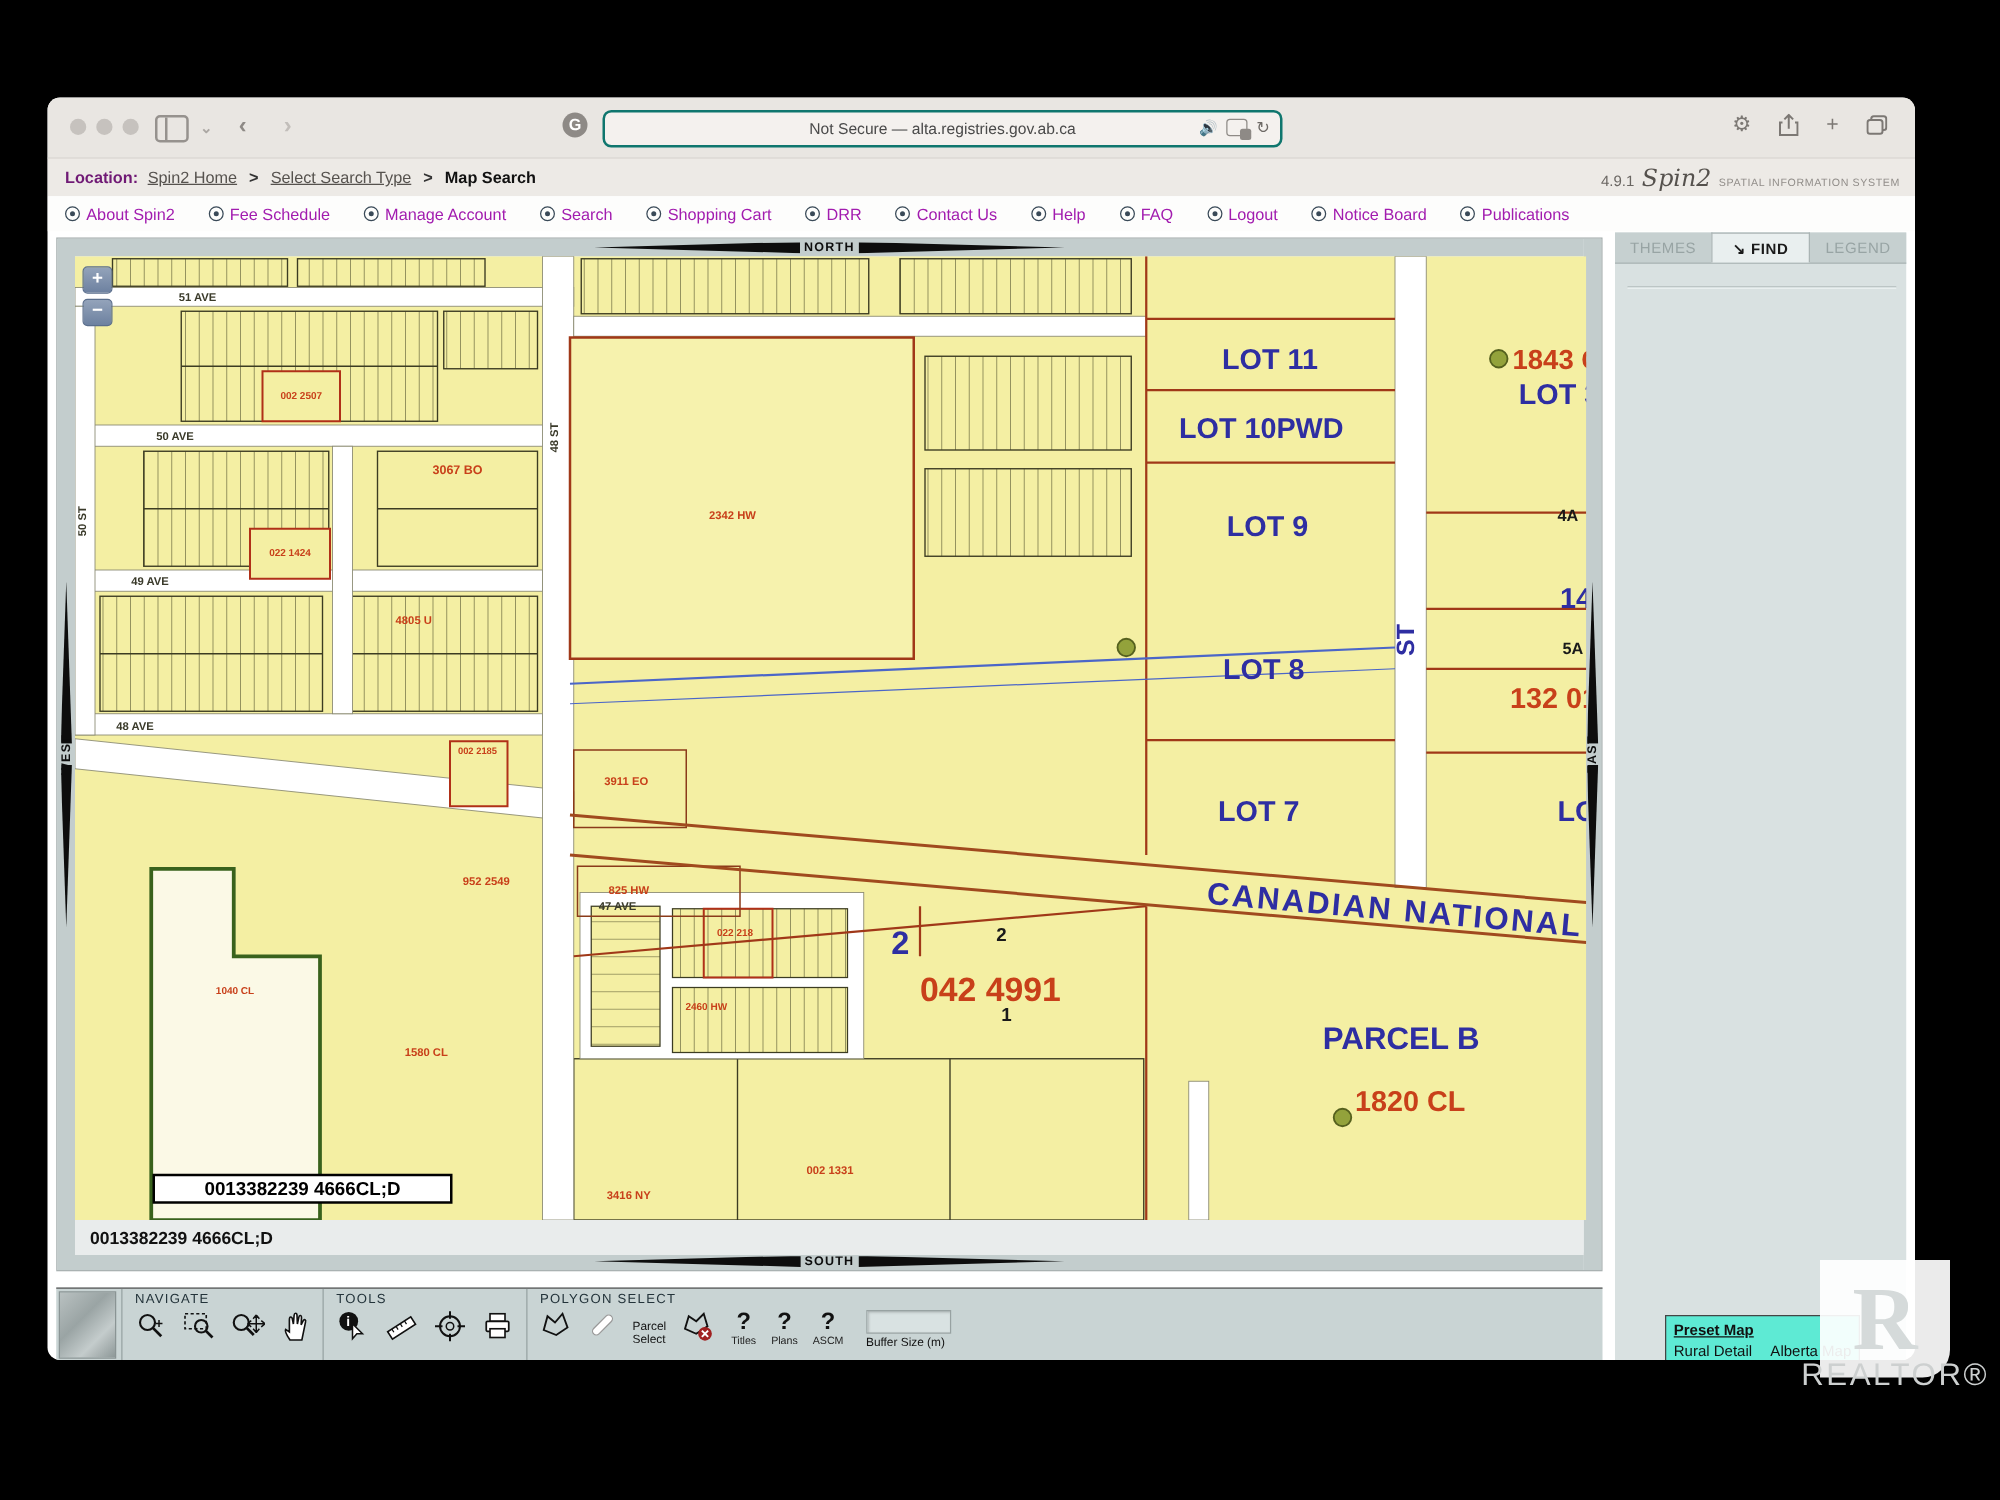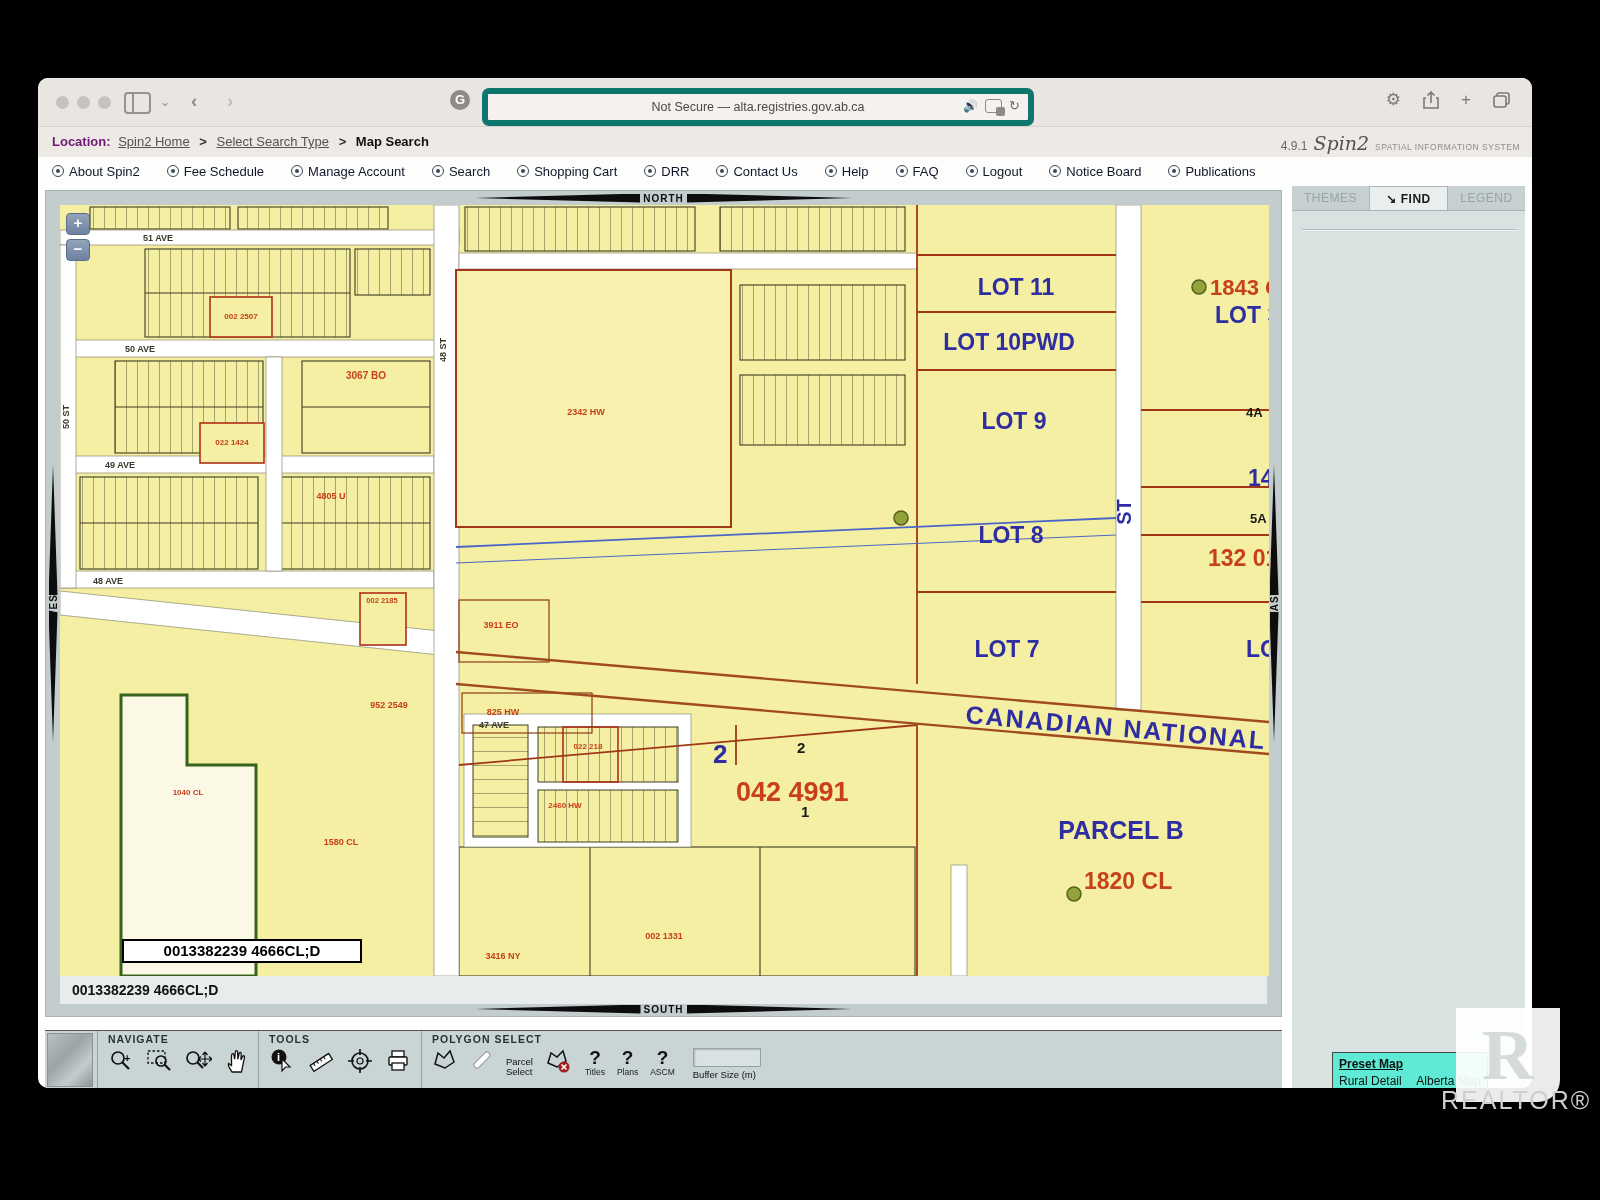--- a/index.html
+++ b/index.html
@@ -13,21 +13,21 @@
   .tl{width:13px;height:13px;border-radius:50%;background:#c6c2be;display:inline-block;margin-right:8px;}
   #traffic{position:absolute;left:18px;top:17px;}
   #sidebar-toggle{position:absolute;left:86px;top:14px;width:23px;height:18px;border:2px solid #96928e;border:2px solid #96928e;border-radius:4px;}
   #sidebar-toggle::after{content:'';position:absolute;left:6px;top:0;bottom:0;width:2px;background:#96928e;}
   .chev{position:absolute;top:12px;font-size:19px;color:#aba7a3;font-weight:bold;}
   #chev-dd{left:122px;font-size:12px;top:17px;}
   #nav-back{left:153px;color:#8e8a86;}
   #nav-fwd{left:189px;color:#c2beba;}
   #g-badge{position:absolute;left:412px;top:12px;width:20px;height:20px;border-radius:50%;background:#8e8a86;color:#fff;
     font-size:13px;font-weight:bold;text-align:center;line-height:20px;}
-  #urlbar{position:absolute;left:444px;top:10px;width:540px;height:26px;background:#f4f1ee;border:6px solid #0f766e;
+  #urlbar{position:absolute;left:444px;top:10px;width:540px;height:26px;background:#f4f1ee;border:2px solid #0f766e;
     border-radius:7px;display:flex;align-items:center;justify-content:center;font-size:12.5px;color:#4a4a4a;text-align:center;}
   #urlbar .right-icons{position:absolute;right:8px;top:4px;display:flex;gap:7px;align-items:center;}
   #spk{color:#1a6fd4;font-size:12px;}
   #trans{width:15px;height:12px;border:1.4px solid #8e8a86;border-radius:3px;position:relative;}
   #trans::after{content:'';position:absolute;right:-4px;bottom:-4px;width:9px;height:9px;background:#8e8a86;border-radius:2px;}
   #reload{color:#6e6a66;font-size:13px;}
   .win-ic{color:#7c7874;font-size:17px;}
   #win-icons{position:absolute;right:22px;top:11px;display:flex;gap:22px;align-items:center;}
   #share-ic svg,#tabs-ic svg{display:block;}
 
@@ -38,21 +38,21 @@
   .crumb-link{color:#56524e;text-decoration:underline;margin:0 4px;}
   .crumb-sep{font-weight:bold;color:#333;margin:0 2px;}
   .crumb-cur{font-weight:bold;color:#111;margin-left:4px;text-align:right;}
   #brand{position:absolute;right:12px;top:5px;display:flex;align-items:baseline;gap:6px;}
   #brand .ver{font-size:12px;color:#6a6662;}
   #brand .script{font-family:"DejaVu Serif",serif;font-style:italic;font-size:19px;color:#55514d;}
   #brand .suffix{font-size:8.5px;color:#918d89;letter-spacing:.5px;}
 
   
   #navrow{position:absolute;left:0;top:79px;width:100%;height:28px;background:#fdfdfc;display:flex;align-items:center;
-    padding-left:14px;gap:27px;font-size:13px;color:#0f172a;}
+    padding-left:14px;gap:27px;font-size:13px;color:#a21caf;}
   .nav-item{display:inline-flex;align-items:center;gap:5px;cursor:pointer;}
   .radio-ic{width:10px;height:10px;border:1.3px solid #3a4a58;border-radius:50%;position:relative;flex:none;}
   .radio-ic::after{content:'';position:absolute;left:3px;top:3px;width:4px;height:4px;background:#3a4a58;border-radius:50%;}
 
   
   #mapframe{position:absolute;left:7px;top:112px;width:1237px;height:827px;background:#e9ecec;border:1px solid #aab2b2;box-sizing:border-box;padding-left:33px;}
   .compass-h{position:absolute;left:14px;right:14px;height:14px;background:#c3cdcd;display:flex;align-items:center;justify-content:center;}
   .compass-v{position:absolute;top:0;bottom:0;width:14px;background:#c3cdcd;display:flex;flex-direction:column;align-items:center;justify-content:center;}
   .wedge-h{width:165px;height:9px;background:#0d0d0d;}
   .wedge-l{clip-path:polygon(0 50%,100% 0,100% 100%);}
@@ -92,21 +92,21 @@
   #preset .ttl{font-weight:bold;text-decoration:underline;margin-bottom:3px;}
   #preset .row{display:flex;justify-content:space-between;margin-bottom:3px;}
   #preset .plink{cursor:pointer;}
 
   
   #toolbar{position:absolute;left:7px;top:952px;width:1237px;height:58px;background:#c9d4d4;border-top:1px solid #555;
     display:flex;overflow:hidden;box-sizing:border-box;}
   #thumb{width:44px;height:52px;margin:2px 4px 0 2px;border:1px solid #8a9494;
     background:linear-gradient(135deg,#b9c1c1 0%,#9aa4a4 40%,#c4cccc 70%,#8d9797 100%);flex:none;}
   .tb-section{padding:2px 10px 0 10px;border-left:1px solid #97a2a2;}
-  .tb-label{font-size:10.5px;font-weight:bold;color:#23333a;letter-spacing:1px;margin-bottom:3px;}
+  .tb-label{font-size:10.5px;font-weight:normal;color:#23333a;letter-spacing:1px;margin-bottom:3px;}
   .tb-icons{display:flex;align-items:flex-start;gap:12px;}
   .tb-ic{cursor:pointer;}
   .qcol{text-align:center;cursor:pointer;line-height:1;}
   .qcol .q{font-size:19px;font-weight:bold;color:#111;}
   .qcol .qlbl{font-size:8.5px;color:#222;margin-top:1px;}
   .pselect{font-size:9.5px;color:#111;line-height:1.1;margin-top:9px;}
   #buffer-wrap{margin-left:6px;}
   #buffer-input{width:62px;height:15px;background:#d9e2e2;border:1px solid #98a2a2;box-shadow:inset 1px 1px 2px rgba(0,0,0,.2);}
   #buffer-lbl{font-size:9.5px;color:#111;margin-top:2px;}
 

